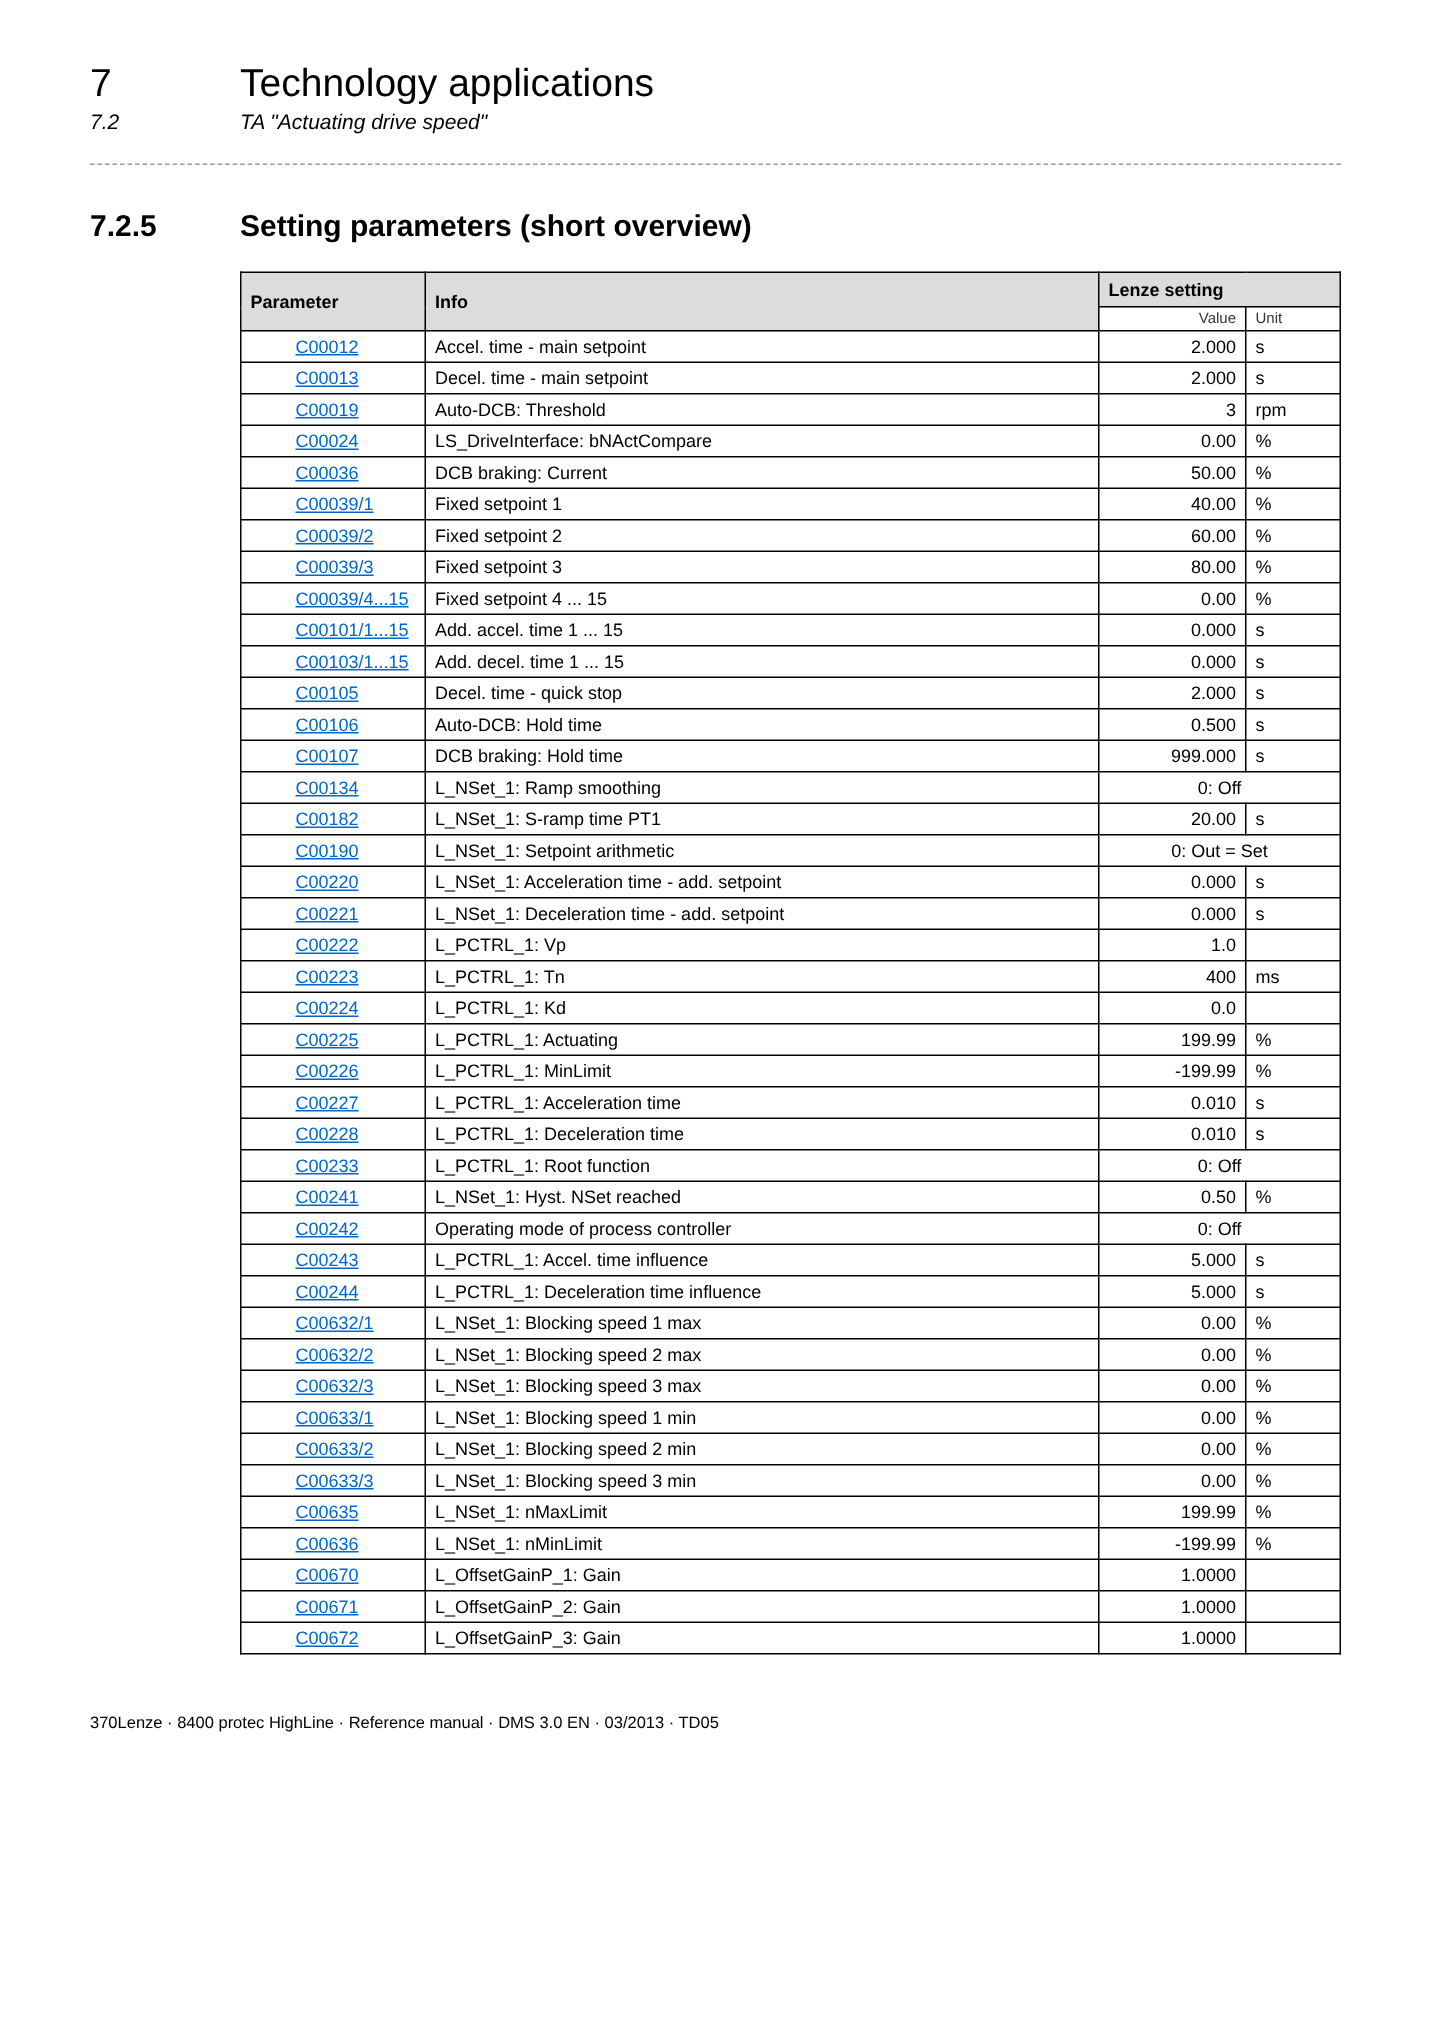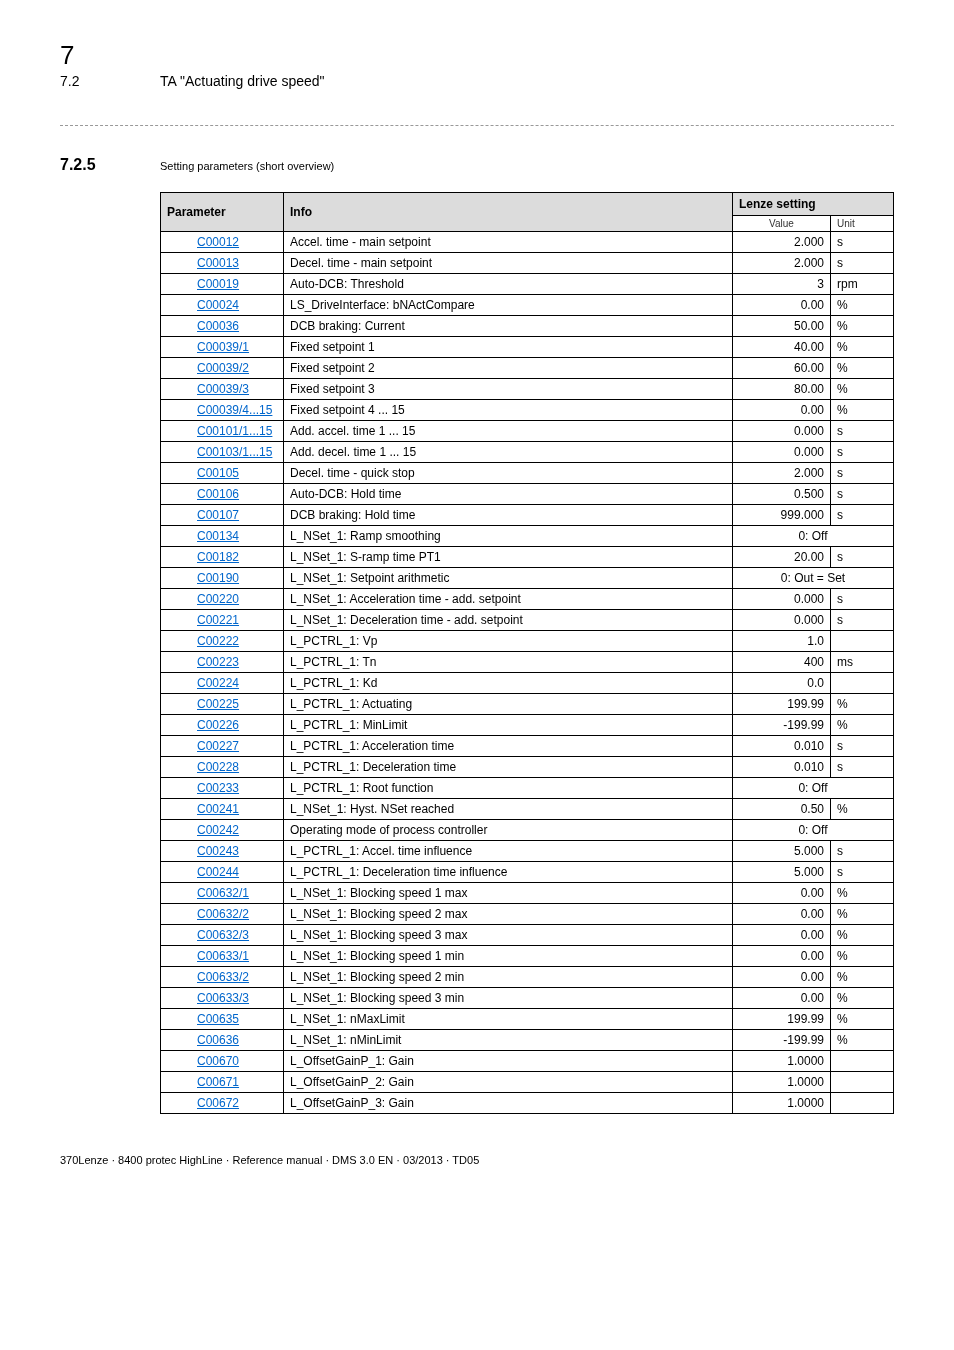--- a/index.html
+++ b/index.html
@@ -20,47 +20,48 @@
     font-weight: normal;
     width: 100px;
   }
   .chapter-title {
     font-size: 26px;
     font-weight: normal;
   }
   .subheader-row {
     display: flex;
     align-items: baseline;
-    margin-bottom: 36px;
+    margin-bottom: 20px;
+    font-style: italic;
   }
   .sub-num {
     font-size: 14px;
     width: 100px;
   }
   .sub-title {
     font-size: 14px;
   }
   .divider {
     border: none;
     border-top: 1px dashed #999;
     margin: 20px 0 30px 0;
   }
   .section-row {
     display: flex;
     align-items: baseline;
     margin-bottom: 18px;
   }
   .section-num {
-    font-size: 16px;
+    font-size: 20px;
     font-weight: bold;
     width: 100px;
   }
   .section-title {
-    font-size: 11px;
-    font-weight: normal;
+    font-size: 20px;
+    font-weight: bold;
   }
   .table-wrapper {
     margin-left: 100px;
   }
   table {
     border-collapse: collapse;
     width: 100%;
     font-size: 12px;
     border-radius: 31px;
   }
@@ -74,21 +75,21 @@
   th.lenze-header {
     text-align: right;
   }
   td {
     border: 1px solid #000;
     padding: 3px 6px;
     vertical-align: middle;
   }
   td.subhead {
     font-size: 10px;
-    text-align: center;
+    text-align: right;
     padding: 2px 6px;
     color: #333;
   }
   td.param {
     color: #0066cc;
     text-decoration: underline;
     padding-left: 36px;
   }
   td.value {
     text-align: right;
@@ -105,20 +106,21 @@
   }
   .page-num {
     font-weight: normal;
   }
 </style>
 </head>
 <body>
 
 <div class="header-row">
   <div class="chapter-num">7</div>
+  <div class="chapter-title">Technology applications</div>
 </div>
 <div class="subheader-row">
   <div class="sub-num">7.2</div>
   <div class="sub-title">TA "Actuating drive speed"</div>
 </div>
 
 <hr class="divider">
 
 <div class="section-row">
   <div class="section-num">7.2.5</div>

